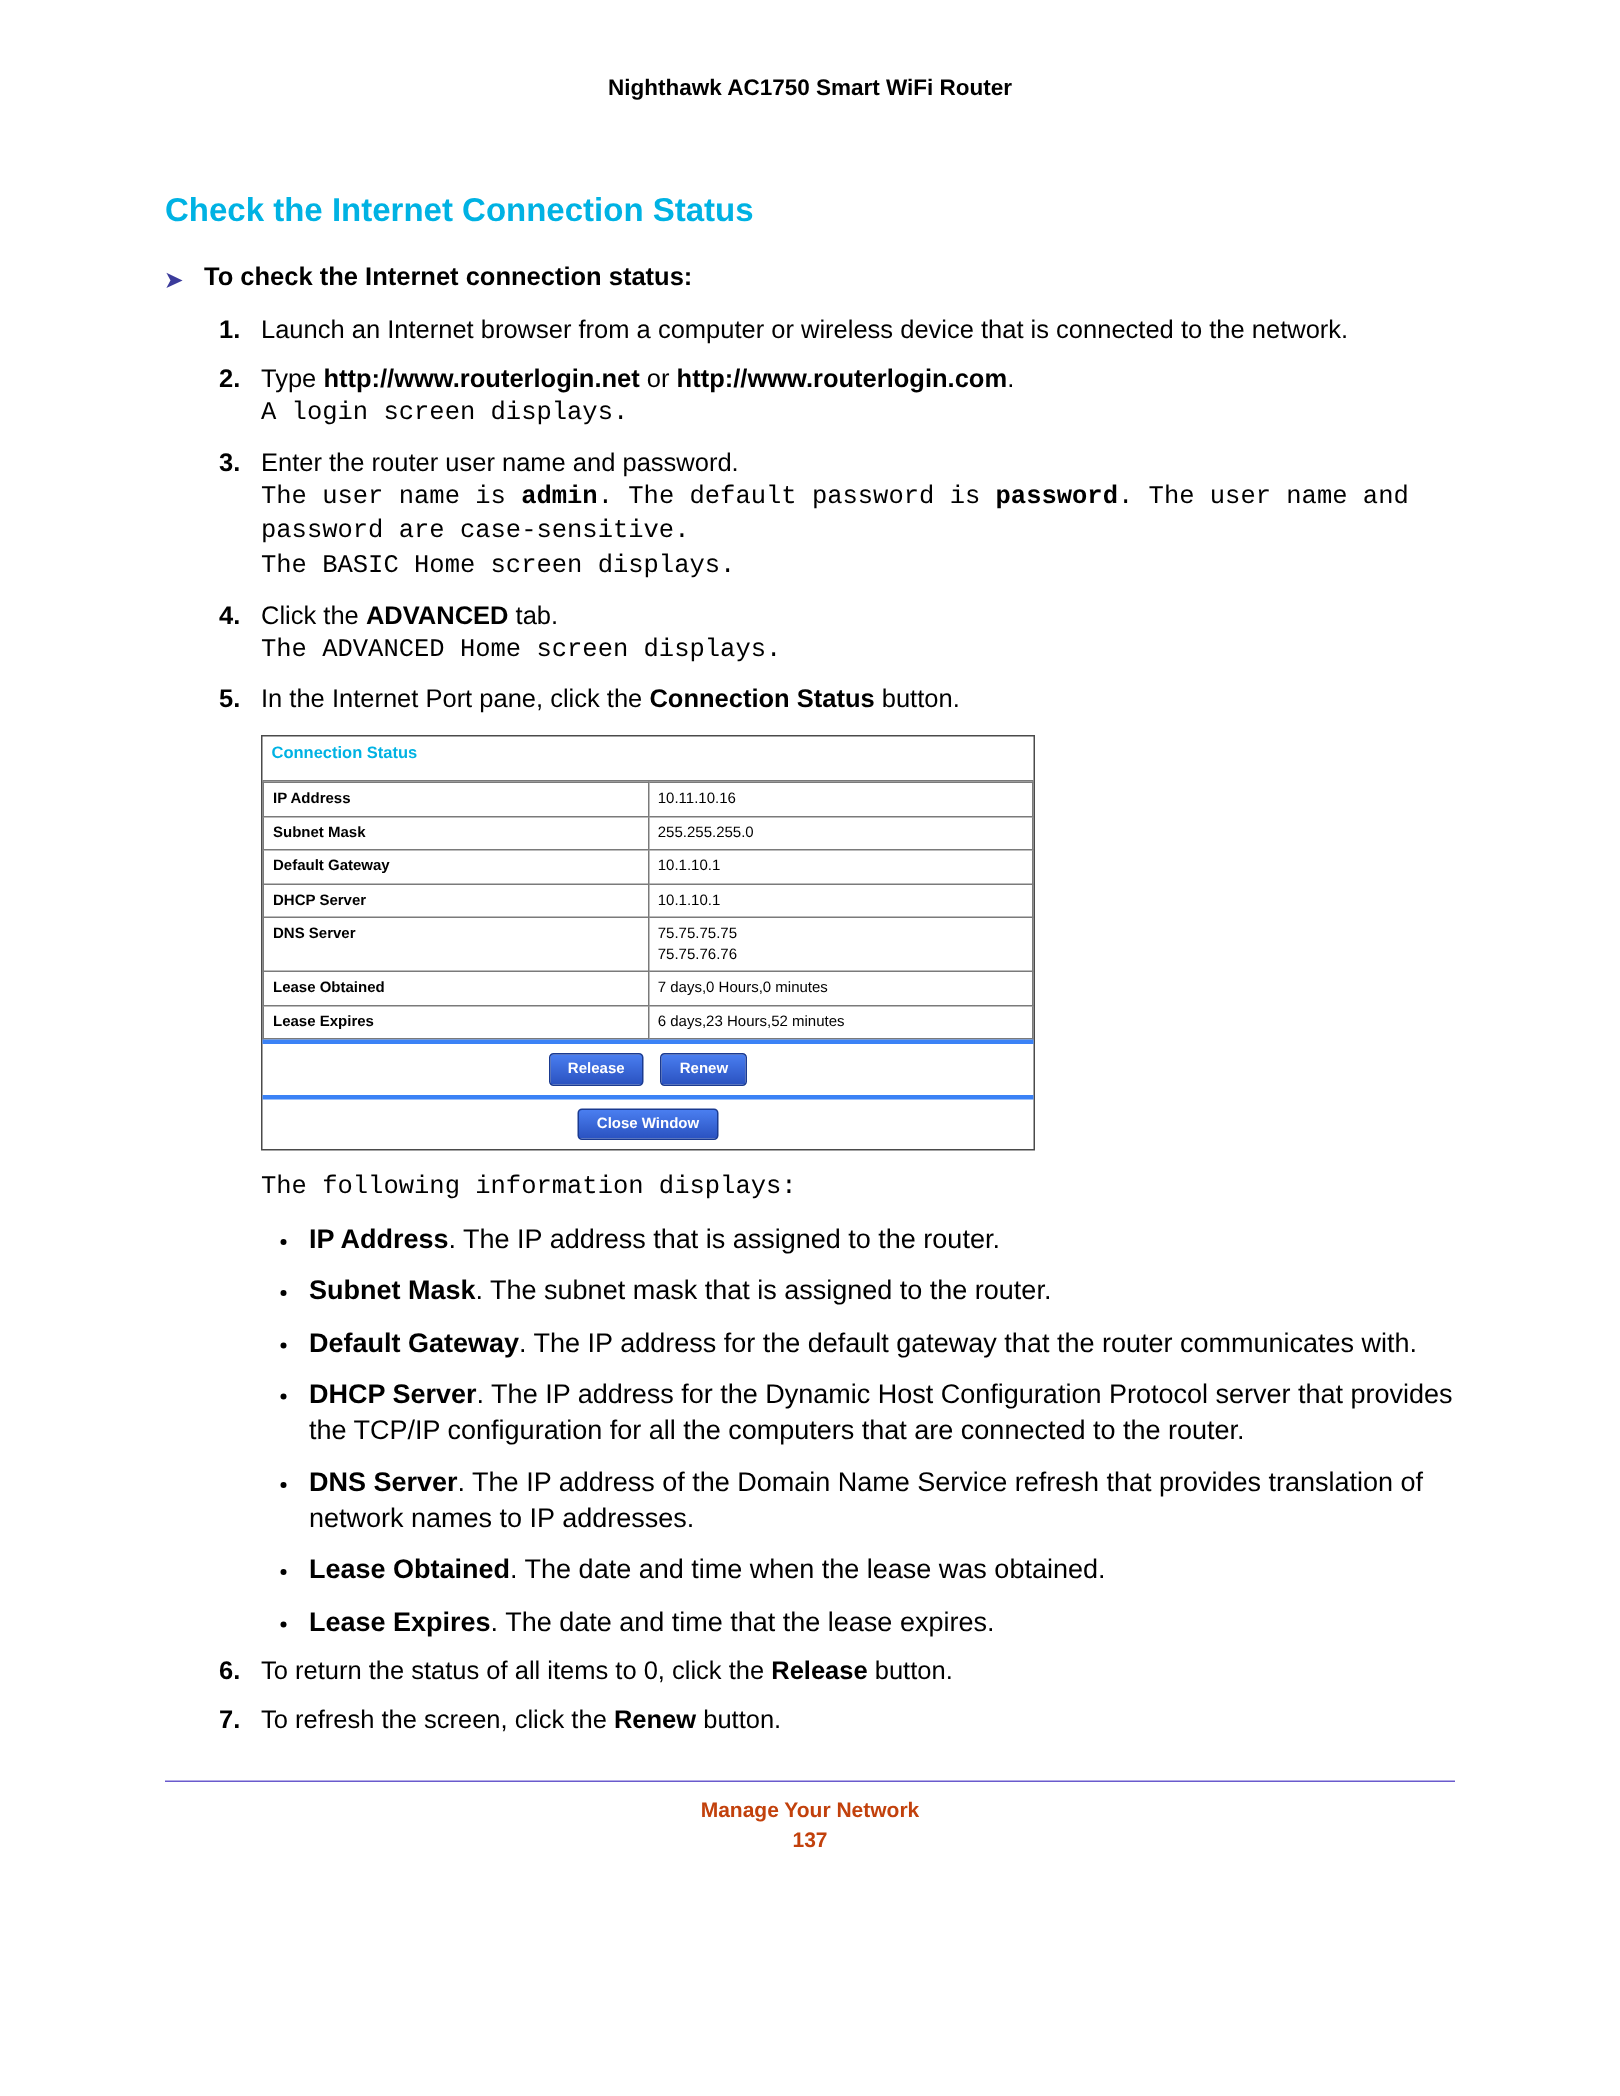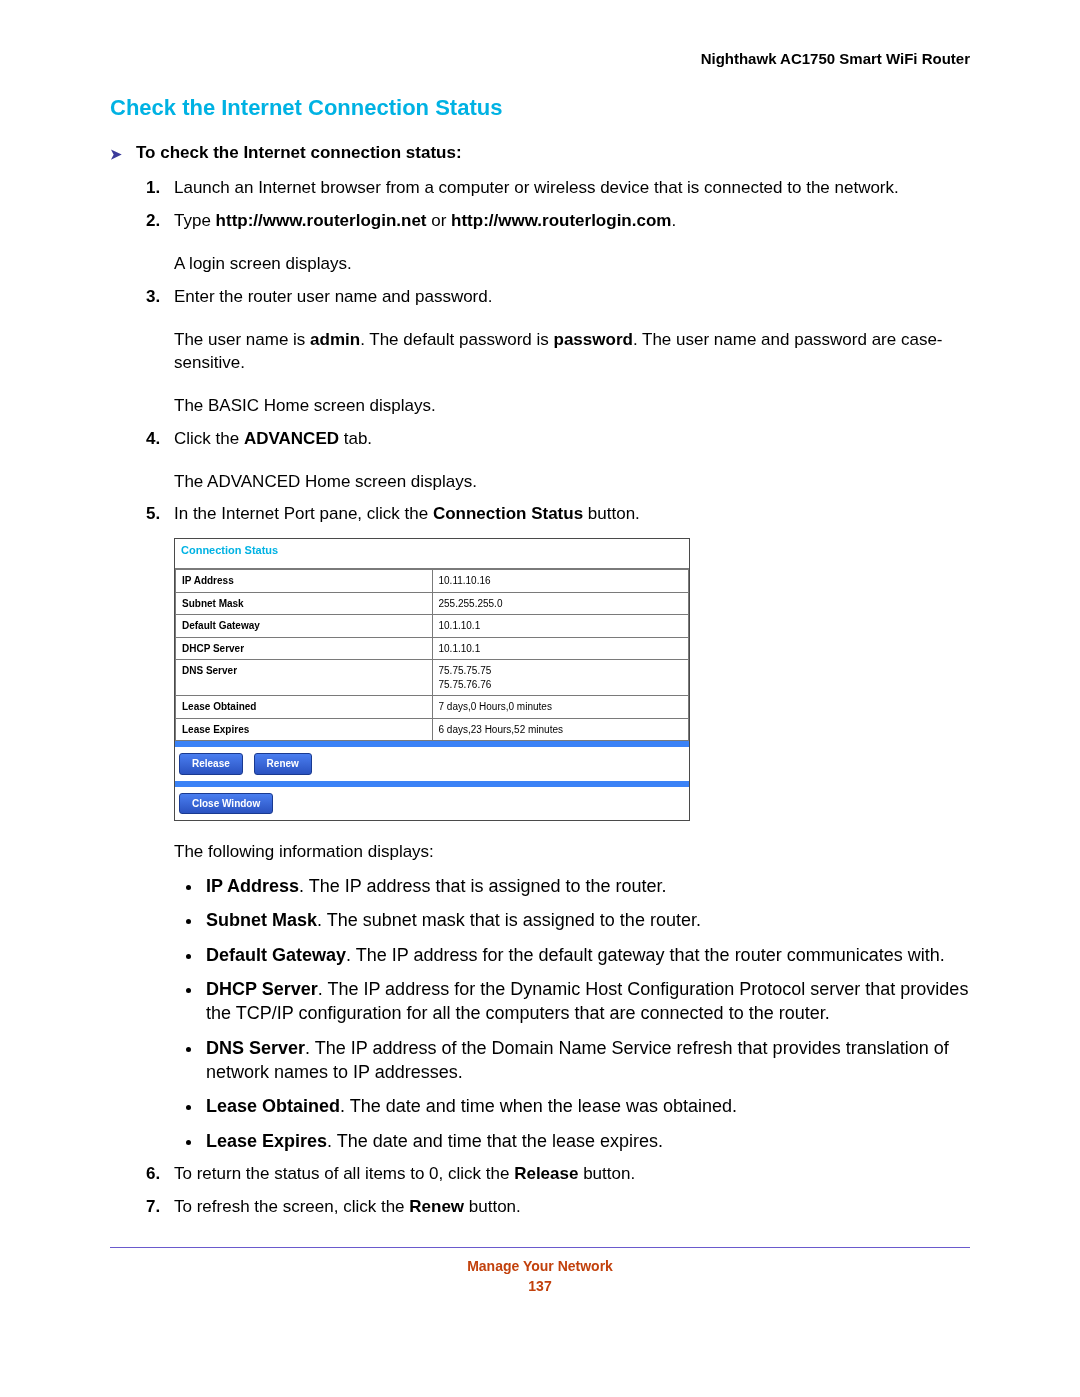--- a/index.html
+++ b/index.html
@@ -8,24 +8,24 @@
     padding: 0;
     background: #fff;
     font-family: Arial, Helvetica, sans-serif;
     color: #000;
     width: 1080px;
   }
   .page {
     padding: 50px 110px 40px 110px;
   }
   .header {
-    text-align: right;
+    text-align: center;
     font-weight: bold;
     font-size: 15px;
-    margin-bottom: 28px;
+    margin-bottom: 60px;
     color: #000;
   }
   h1.section {
     color: #00B2E3;
     font-size: 22px;
     font-weight: bold;
     margin: 0 0 22px 0;
   }
   .proc-head {
     color: #000;
@@ -54,21 +54,21 @@
     font-size: 17px;
     line-height: 1.35;
   }
   ol.steps > li::before {
     content: counter(step) ".";
     position: absolute;
     left: -4px;
     top: 0;
     font-weight: bold;
   }
-  .para { margin-top: 20px; }
+  .para { margin-top: 0; font-family: Liberation Mono, monospace; }
   .bold { font-weight: bold; }
   ul.bullets {
     list-style-type: disc;
     margin: 10px 0 0 0;
     padding-left: 28px;
   }
   ul.bullets > li {
     font-size: 18px;
     line-height: 1.35;
     margin-bottom: 10px;
@@ -103,23 +103,23 @@
     padding: 4px 6px;
     text-align: left;
     vertical-align: top;
     color: #000;
   }
   .cs-table th {
     font-weight: bold;
     width: 50%;
   }
   .cs-btnrow {
-    text-align: left;
+    text-align: center;
     padding: 6px 0;
-    border-top: 6px solid #3b82f6;
+    border-top: 3px solid #3b82f6;
   }
   .cs-btn {
     display: inline-block;
     background: linear-gradient(#4a7ef0, #2a52c0);
     color: #fff;
     font-weight: bold;
     font-size: 10px;
     padding: 3px 12px;
     border-radius: 3px;
     margin: 0 4px;

